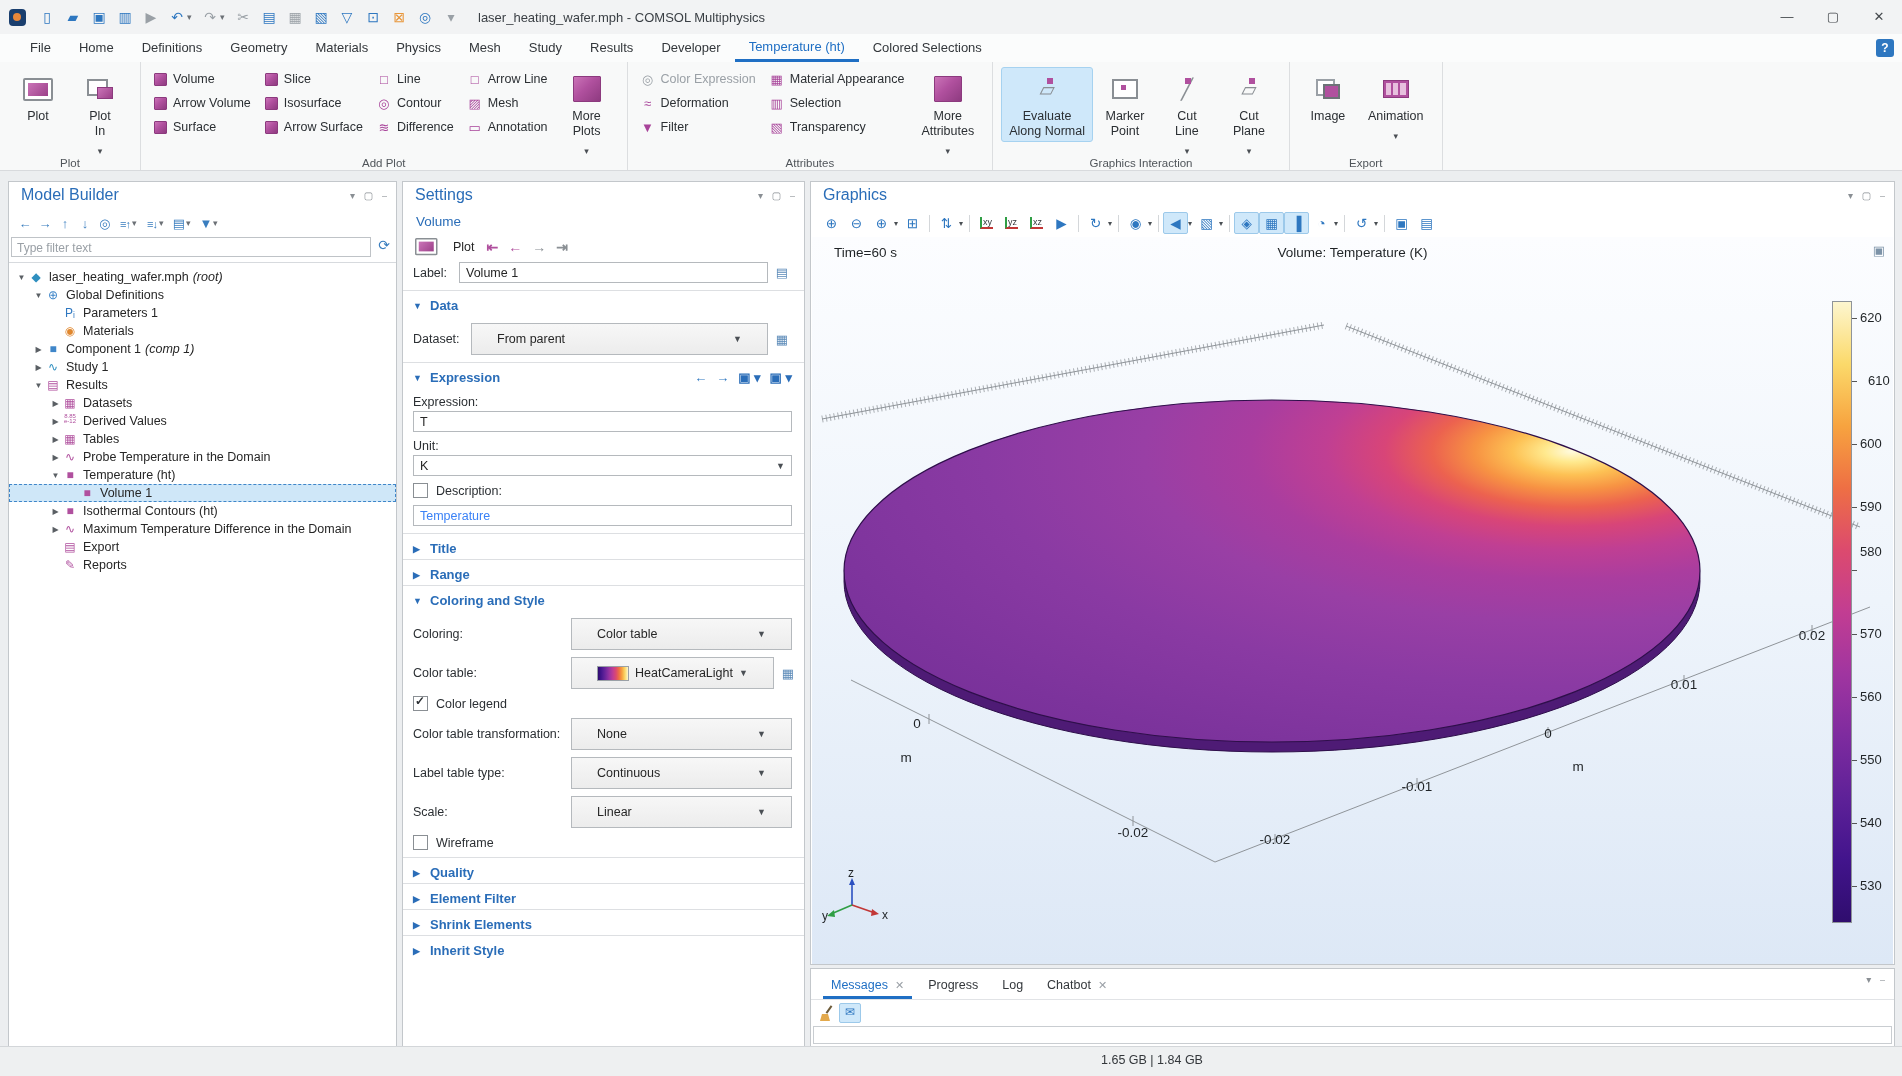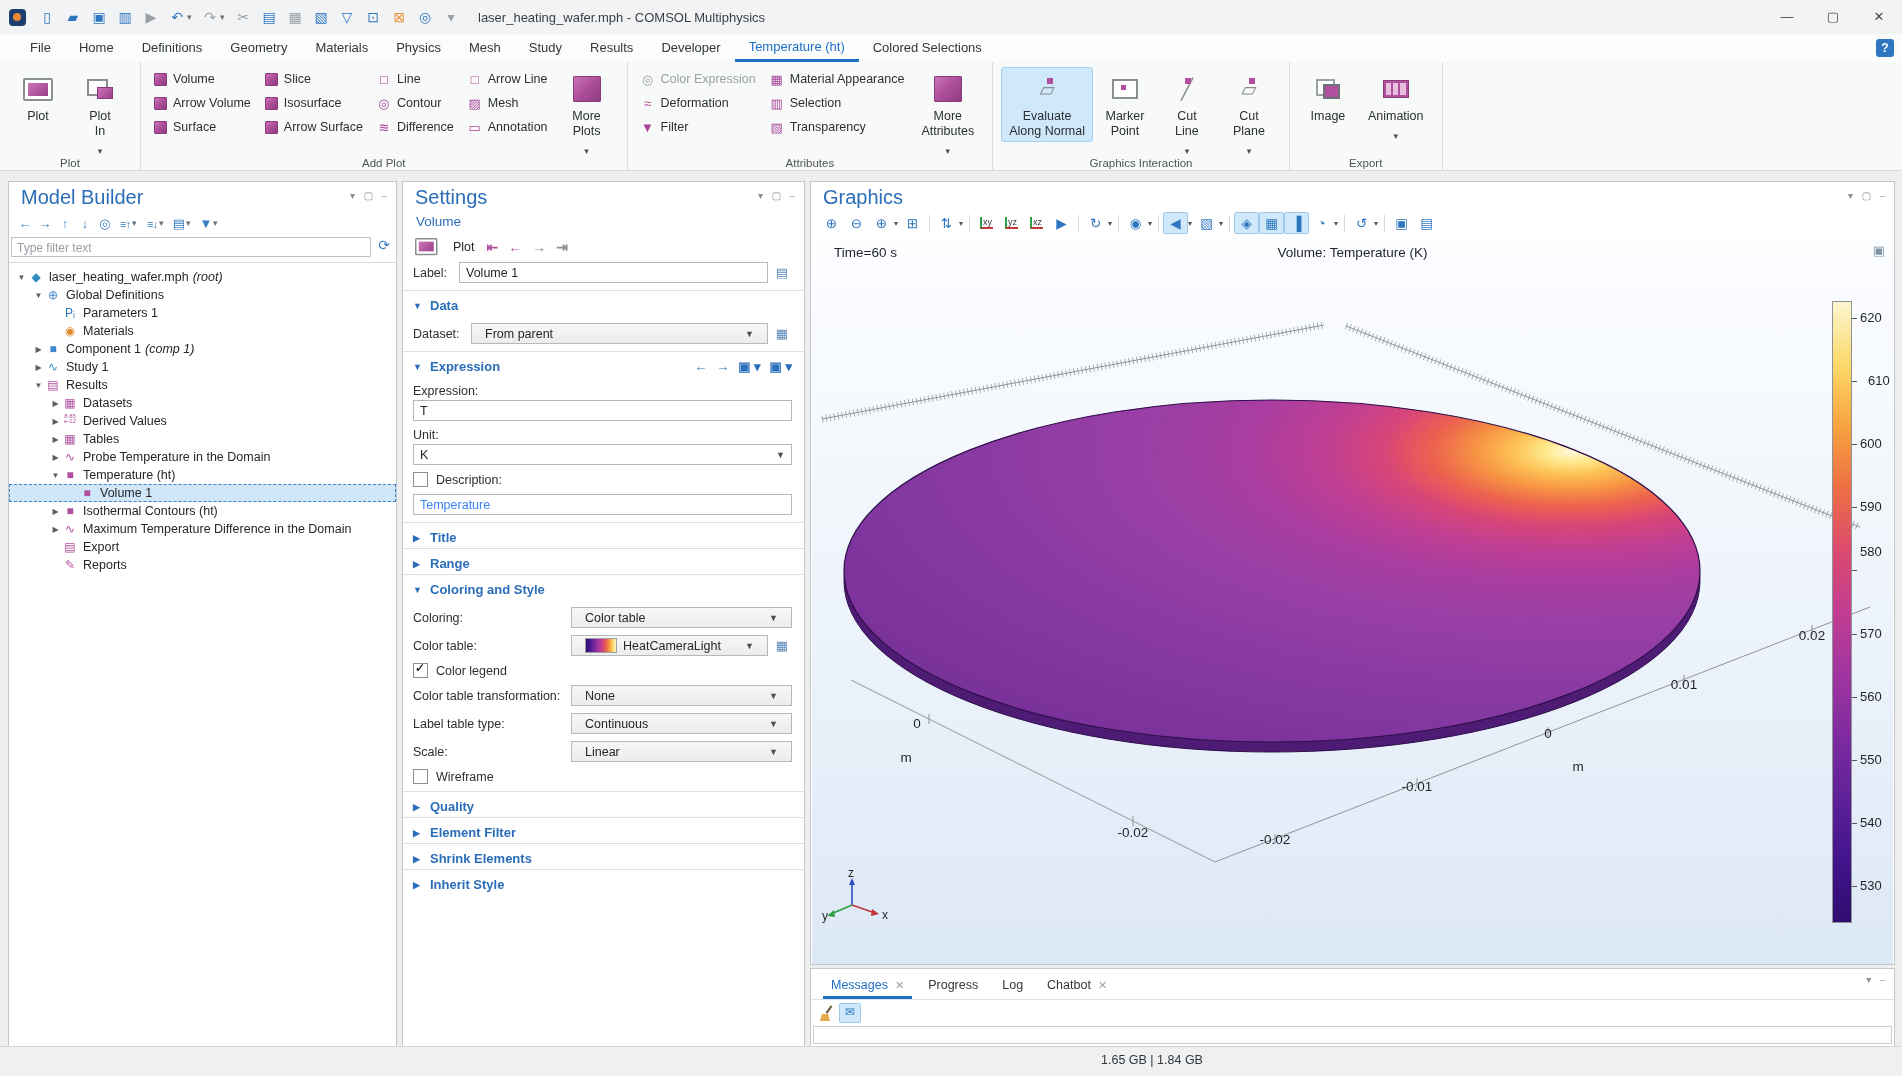--- a/index.html
+++ b/index.html
@@ -44,21 +44,21 @@
   .film{width:26px;height:18px;background:#b0509e;border:1px solid #8c3a7e;display:flex;gap:2px;padding:2px;box-sizing:border-box;}
   .film i{flex:1;background:#e7c0de;}
   .stackimg{width:24px;height:20px;position:relative;}
   .stackimg::before{content:"";position:absolute;left:0;top:0;width:15px;height:13px;border:2px solid #9aa0a6;background:#fff;}
   .stackimg::after{content:"";position:absolute;right:0;bottom:0;width:13px;height:11px;border:2px solid #6d7277;background:#fff;box-shadow:inset 0 0 0 6px #b0509e;}
   .boxdot{width:22px;height:16px;border:2px solid #8a8f94;background:#fff;position:relative;}
   .boxdot::after{content:"";position:absolute;left:7px;top:4px;width:5px;height:5px;background:#b0509e;}
   .rcaret{font-size:9px;color:#4a4f54;}
   
   .panel{position:absolute;background:#fff;border:1px solid #c3c7cb;box-sizing:border-box;}
-  .panel-title{position:absolute;left:12px;top:4px;font-size:20px;color:#2a6db8;}
+  .panel-title{position:absolute;left:12px;top:4px;font-size:16px;color:#2a6db8;}
   .panel-ctrls{position:absolute;right:6px;top:8px;color:#8a8f94;font-size:10px;letter-spacing:3px;}
   
   .mb-toolbar{position:absolute;left:6px;top:31px;display:flex;align-items:center;height:20px;}
   .mbico{min-width:20px;text-align:center;color:#3a7ebf;font-size:13px;}
   .mbico .two{font-size:11px;letter-spacing:-1px;}
   .mb-filter{position:absolute;left:2px;top:55px;width:360px;height:20px;border:1px solid #bfc3c7;background:#fff;color:#9aa0a6;font-size:12px;line-height:20px;padding-left:5px;box-sizing:border-box;}
   .mb-refresh{position:absolute;right:6px;top:55px;color:#3a7ebf;font-size:14px;}
   .mb-tree{position:absolute;left:0;top:80px;right:0;bottom:0;border-top:1px solid #d7dade;padding-top:5px;overflow:hidden;}
   .trow{display:flex;align-items:center;height:18px;font-size:12.5px;white-space:nowrap;position:relative;}
   .trow .chev{width:13px;text-align:center;color:#5a5f64;font-size:8px;flex:0 0 auto;}
@@ -69,21 +69,21 @@
   
   .set-sub{position:absolute;left:13px;top:32px;color:#2a6db8;font-size:13.5px;}
   .set-plotrow{position:absolute;left:12px;top:53px;display:flex;align-items:center;gap:8px;font-size:12.5px;}
   .set-plotrow .pw{transform:scale(.8);transform-origin:left center;}
   .aico{font-size:14px;font-weight:bold;}
   .set-body{position:absolute;left:0;top:78px;right:0;bottom:0;padding:0 12px 0 10px;overflow:hidden;}
   .s-row{display:flex;align-items:center;margin:7px 0;}
   .lab{font-size:12.5px;color:#2b2f33;flex:0 0 auto;}
   .ti{flex:1;height:21px;border:1px solid #b5b9bd;background:#fff;display:flex;align-items:center;padding:0 6px;font-size:12.5px;box-sizing:border-box;}
   .ti.ghost{color:#3b82f6;}
-  .dd{flex:1;height:21px;border:1px solid #b5b9bd;background:linear-gradient(#f7f7f7,#ececec);display:flex;align-items:center;padding:0 13px;font-size:12.5px;box-sizing:border-box;gap:6px;}
+  .dd{flex:1;height:32px;border:1px solid #b5b9bd;background:linear-gradient(#f7f7f7,#ececec);display:flex;align-items:center;padding:0 25px;font-size:12.5px;box-sizing:border-box;gap:6px;}
   .dd .cv{flex:1;}
   .ddcaret{font-size:9px;color:#4a4f54;}
   .rowico{width:20px;text-align:center;color:#5b8ab8;font-size:13px;margin-left:4px;flex:0 0 auto;}
   .sec{border-top:1px solid #dddfe2;margin:0 -12px 0 -10px;padding:7px 12px 3px 10px;display:flex;align-items:center;gap:9px;color:#2a6db8;font-size:13px;font-weight:bold;}
   .sec .schev{font-size:9px;width:8px;}
   .sec .spacer{flex:1;};
   .hicon{color:#8a9cb5;font-size:12px;margin-left:6px;font-weight:normal;}
   .cb{width:13px;height:13px;border:1px solid #8a8f94;background:#fff;margin-right:8px;flex:0 0 auto;position:relative;}
   .cb.checked::after{content:"✓";position:absolute;left:1px;top:-3px;font-size:12px;color:#2b2f33;font-weight:bold;}
   .swatch{width:30px;height:13px;border:1px solid #9aa0a6;flex:0 0 auto;}

